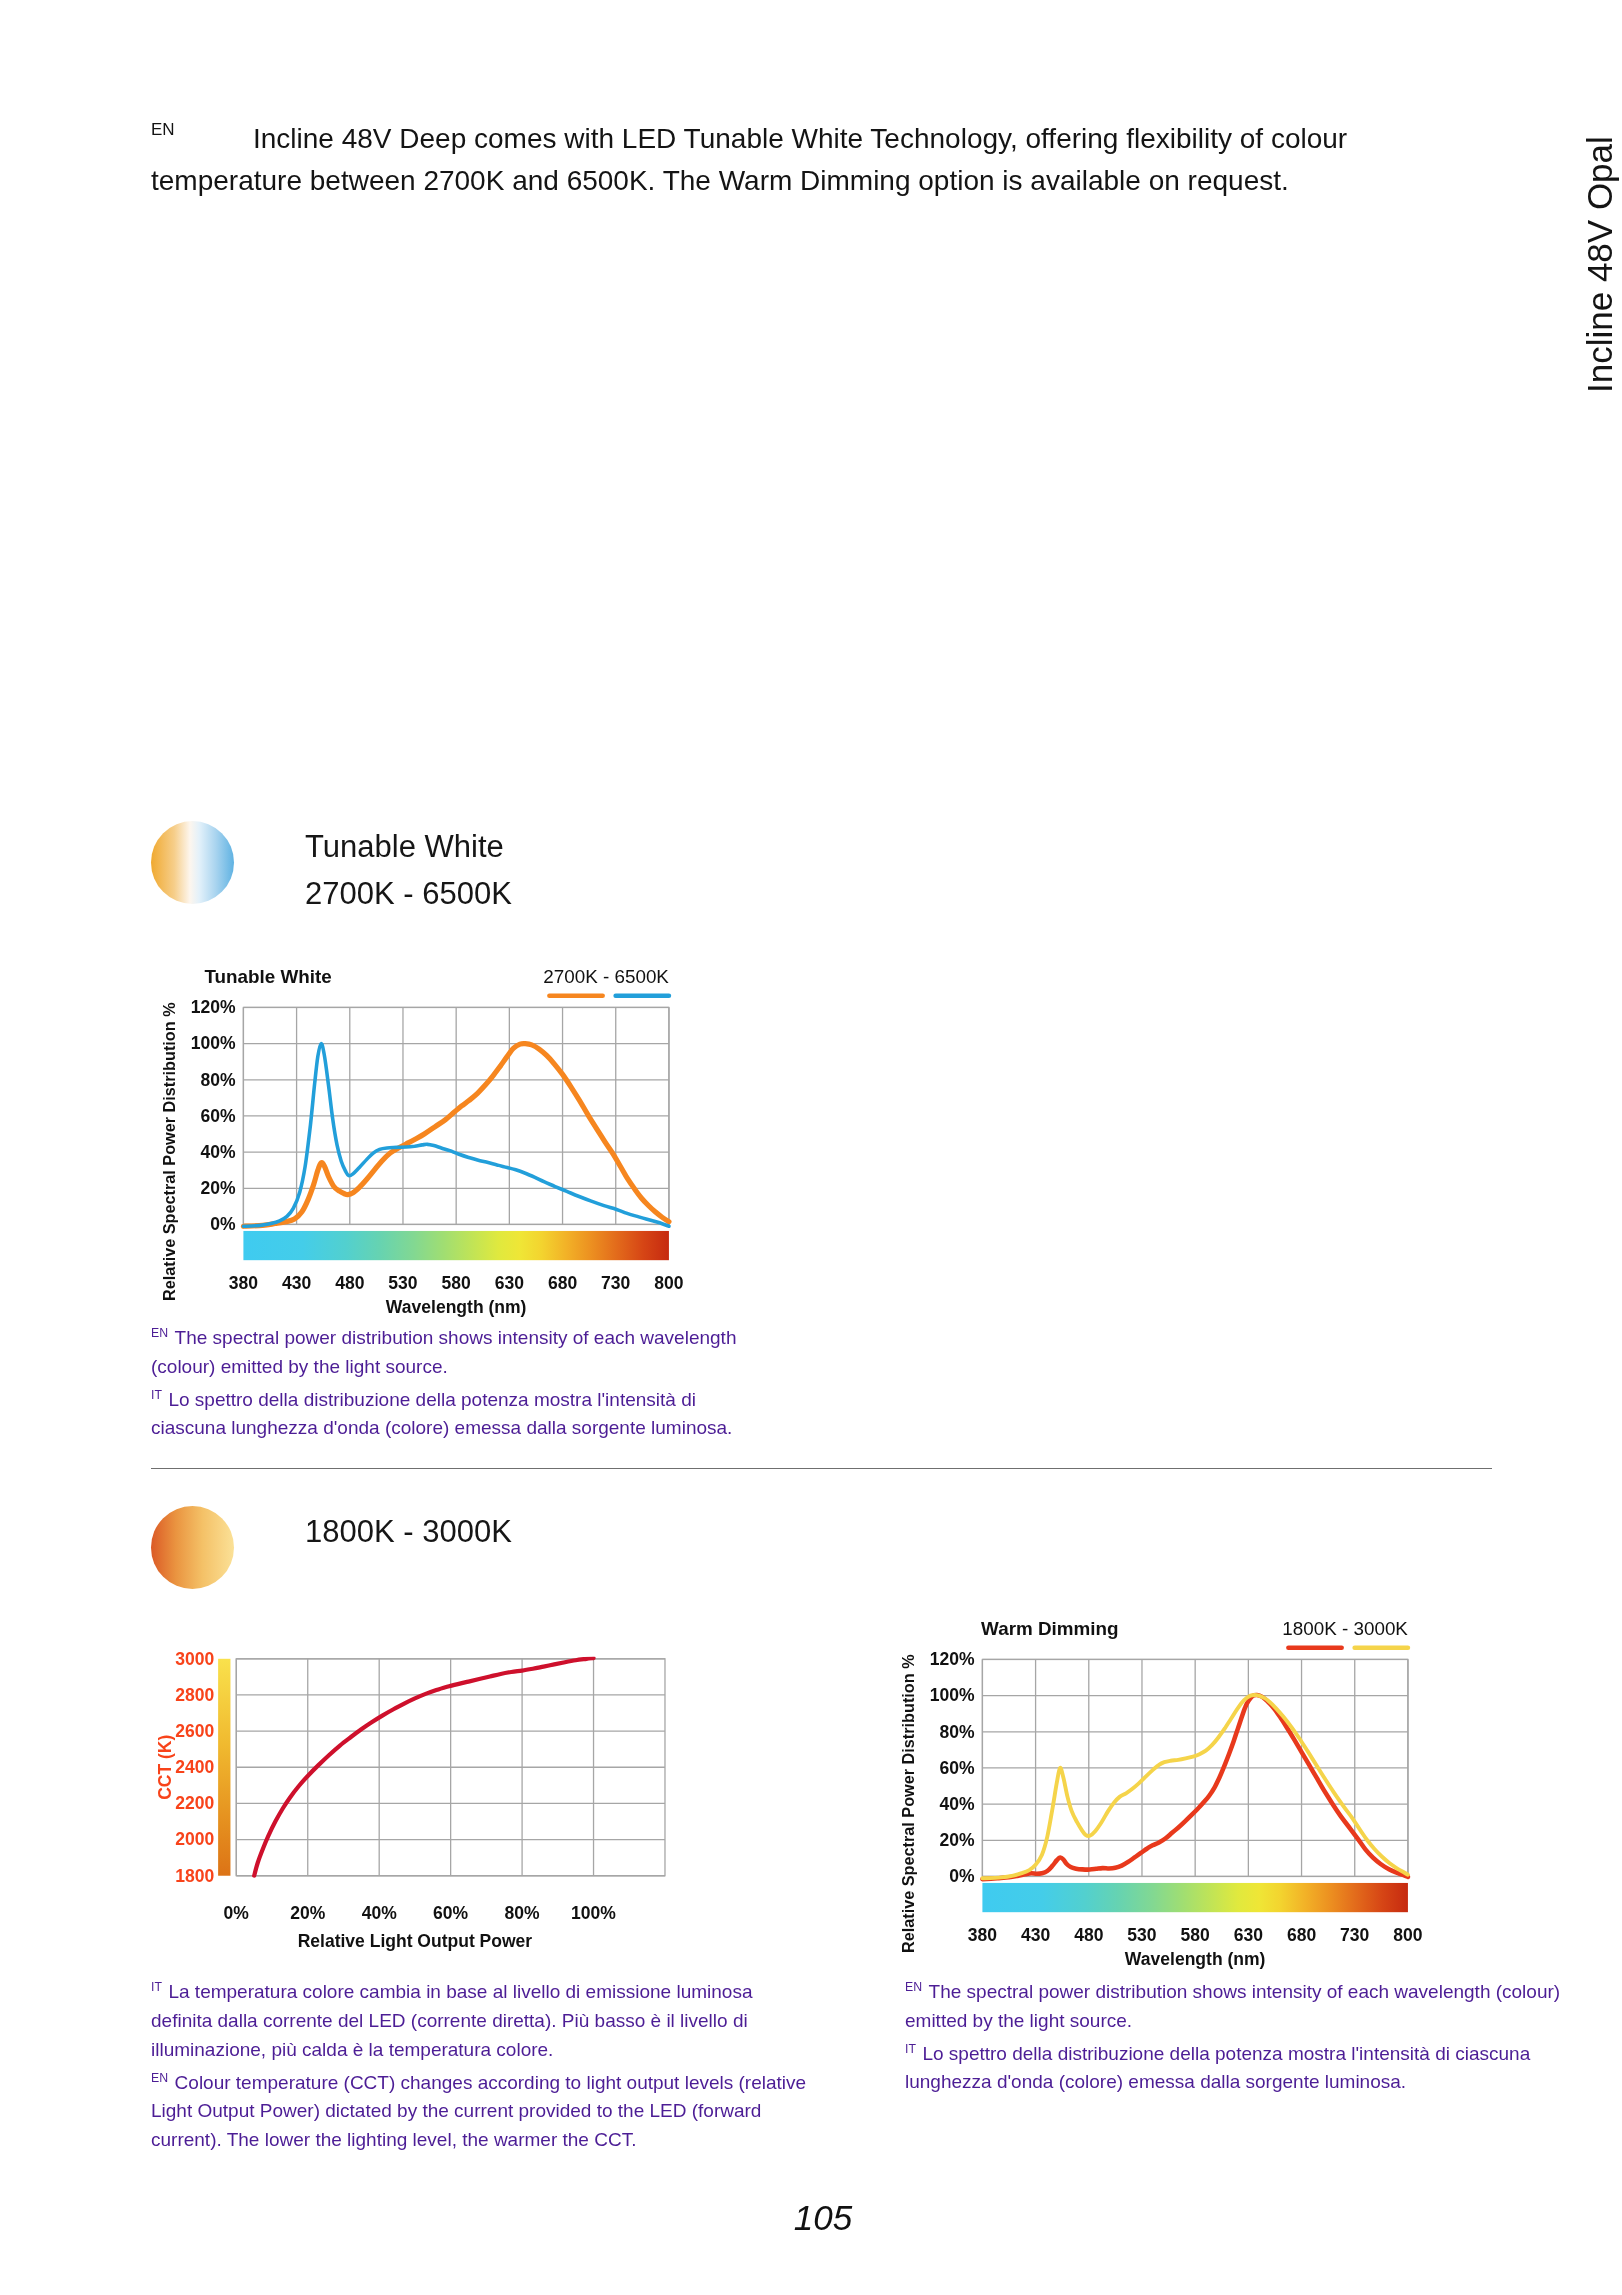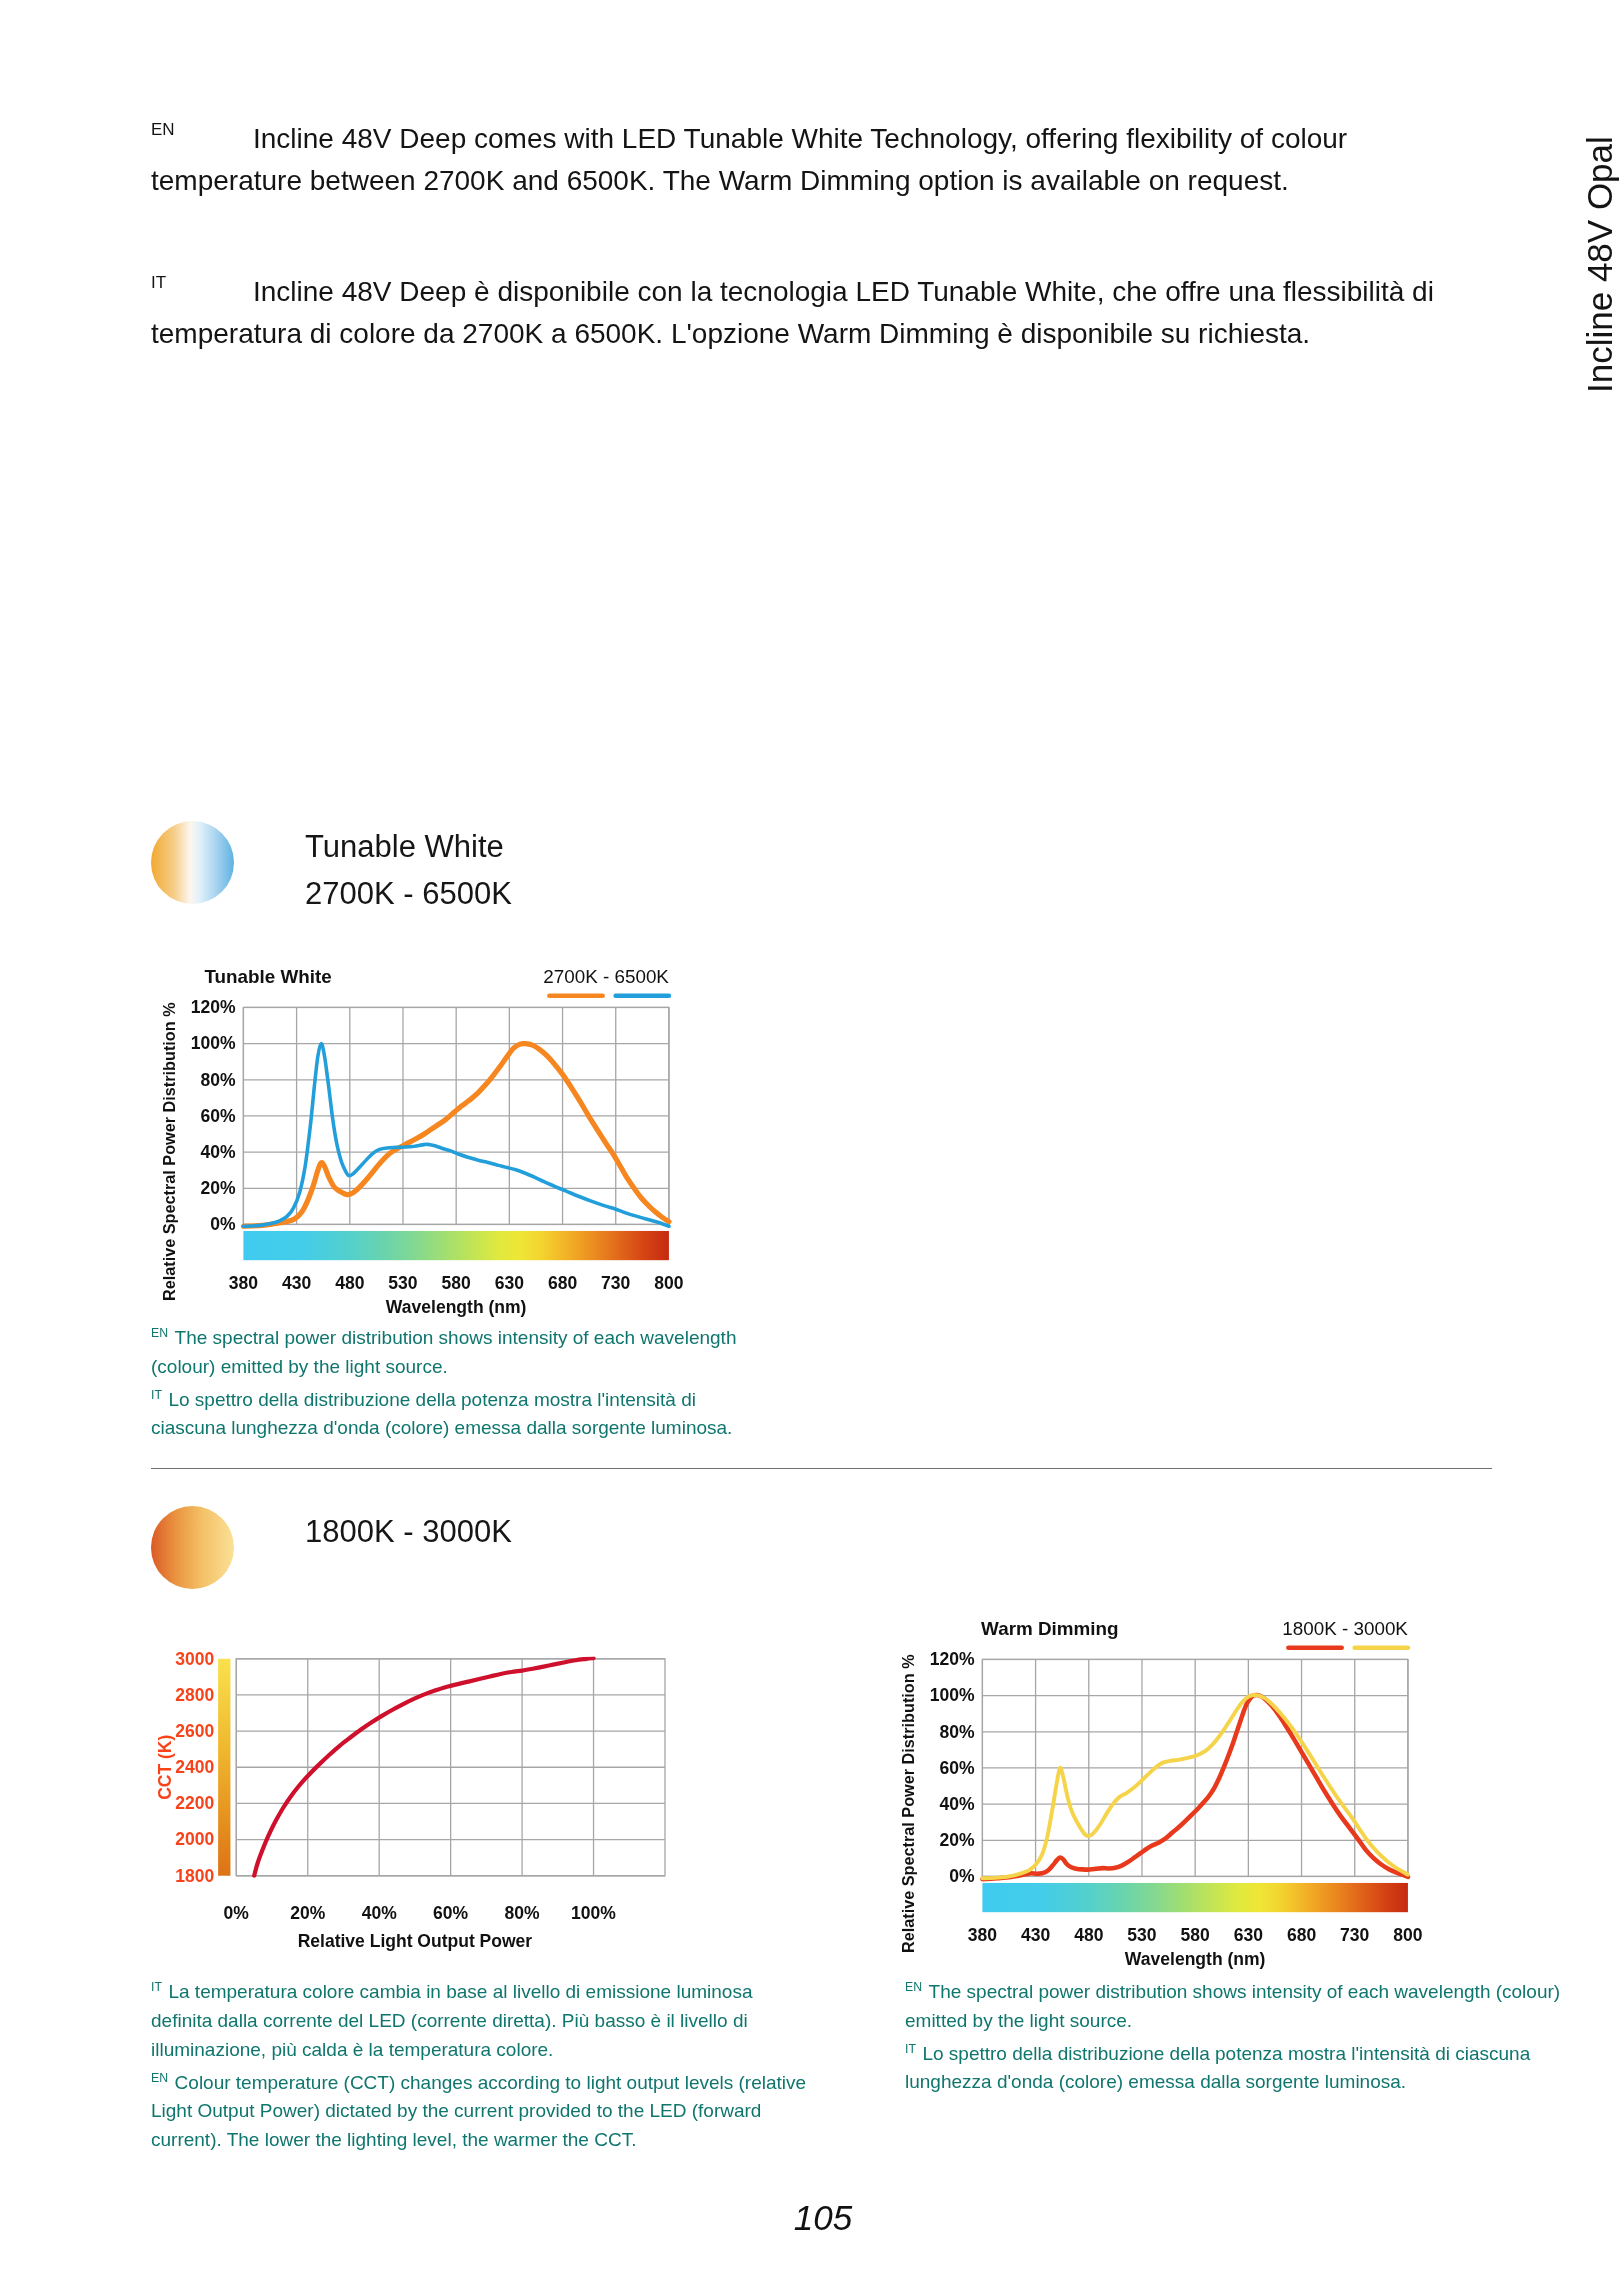--- a/index.html
+++ b/index.html
@@ -21,21 +21,21 @@
   .section-circle{position:absolute;width:83px;height:83px;border-radius:50%;}
   .circle-tunable{left:151px;top:821px;
       background:linear-gradient(90deg,#F0A930 0%,#F6CE8A 28%,#FDF6EE 47%,#E3F1FA 58%,#A9D4EF 78%,#5FB2E2 100%);}
   .circle-warm{left:151px;top:1506px;
       background:linear-gradient(90deg,#DB5A26 0%,#EA9440 30%,#F4C167 62%,#FBE197 100%);}
   .section-heading{position:absolute;left:305px;font-size:31px;line-height:47px;color:#161616;}
   .heading-tunable{top:823px;}
   .heading-warm{top:1508px;}
 
   
-  .caption{position:absolute;margin:0;font-size:19px;line-height:29px;color:#0f766e;}
+  .caption{position:absolute;margin:0;font-size:19px;line-height:29px;color:#4c1d95;}
   .caption .cap-seg{display:block;}
   .caption sup{font-size:12.3px;vertical-align:6.5px;margin-right:6.5px;}
   .caption-spectral-1{left:151px;top:1319px;width:624px;}
   .caption-cct{left:151px;top:1973px;width:656px;}
   .caption-spectral-2{left:905px;top:1973px;width:656px;}
 
   .divider{position:absolute;left:151px;top:1468px;width:1341px;height:1.3px;background:#6f6f6f;}
 
   .chart-svg{position:absolute;}
   #chart-tunable{left:151px;top:949px;}
@@ -46,21 +46,20 @@
   .page-number{position:absolute;left:0;top:2198px;width:100%;text-align:center;
       font-size:35px;font-weight:500;color:#111;font-style:italic;}
 </style>
 </head>
 <body>
 
 <div class="page">
 
   <div class="intro">
     <p><sup>EN</sup><span>Incline 48V Deep comes with LED Tunable White Technology, offering flexibility of colour temperature between 2700K and 6500K. The Warm Dimming option is available on request.</span></p>
-    <p><sup>IT</sup><span>Incline 48V Deep è disponibile con la tecnologia LED Tunable White, che offre una flessibilità di temperatura di colore da 2700K a 6500K. L'opzione Warm Dimming è disponibile su richiesta.</span></p>
   </div>
 
   <div class="side-label">Incline 48V Opal</div>
 
   <div class="section-circle circle-tunable"></div>
   <div class="section-heading heading-tunable">
     <div>Tunable White</div>
     <div>2700K - 6500K</div>
   </div>
 

